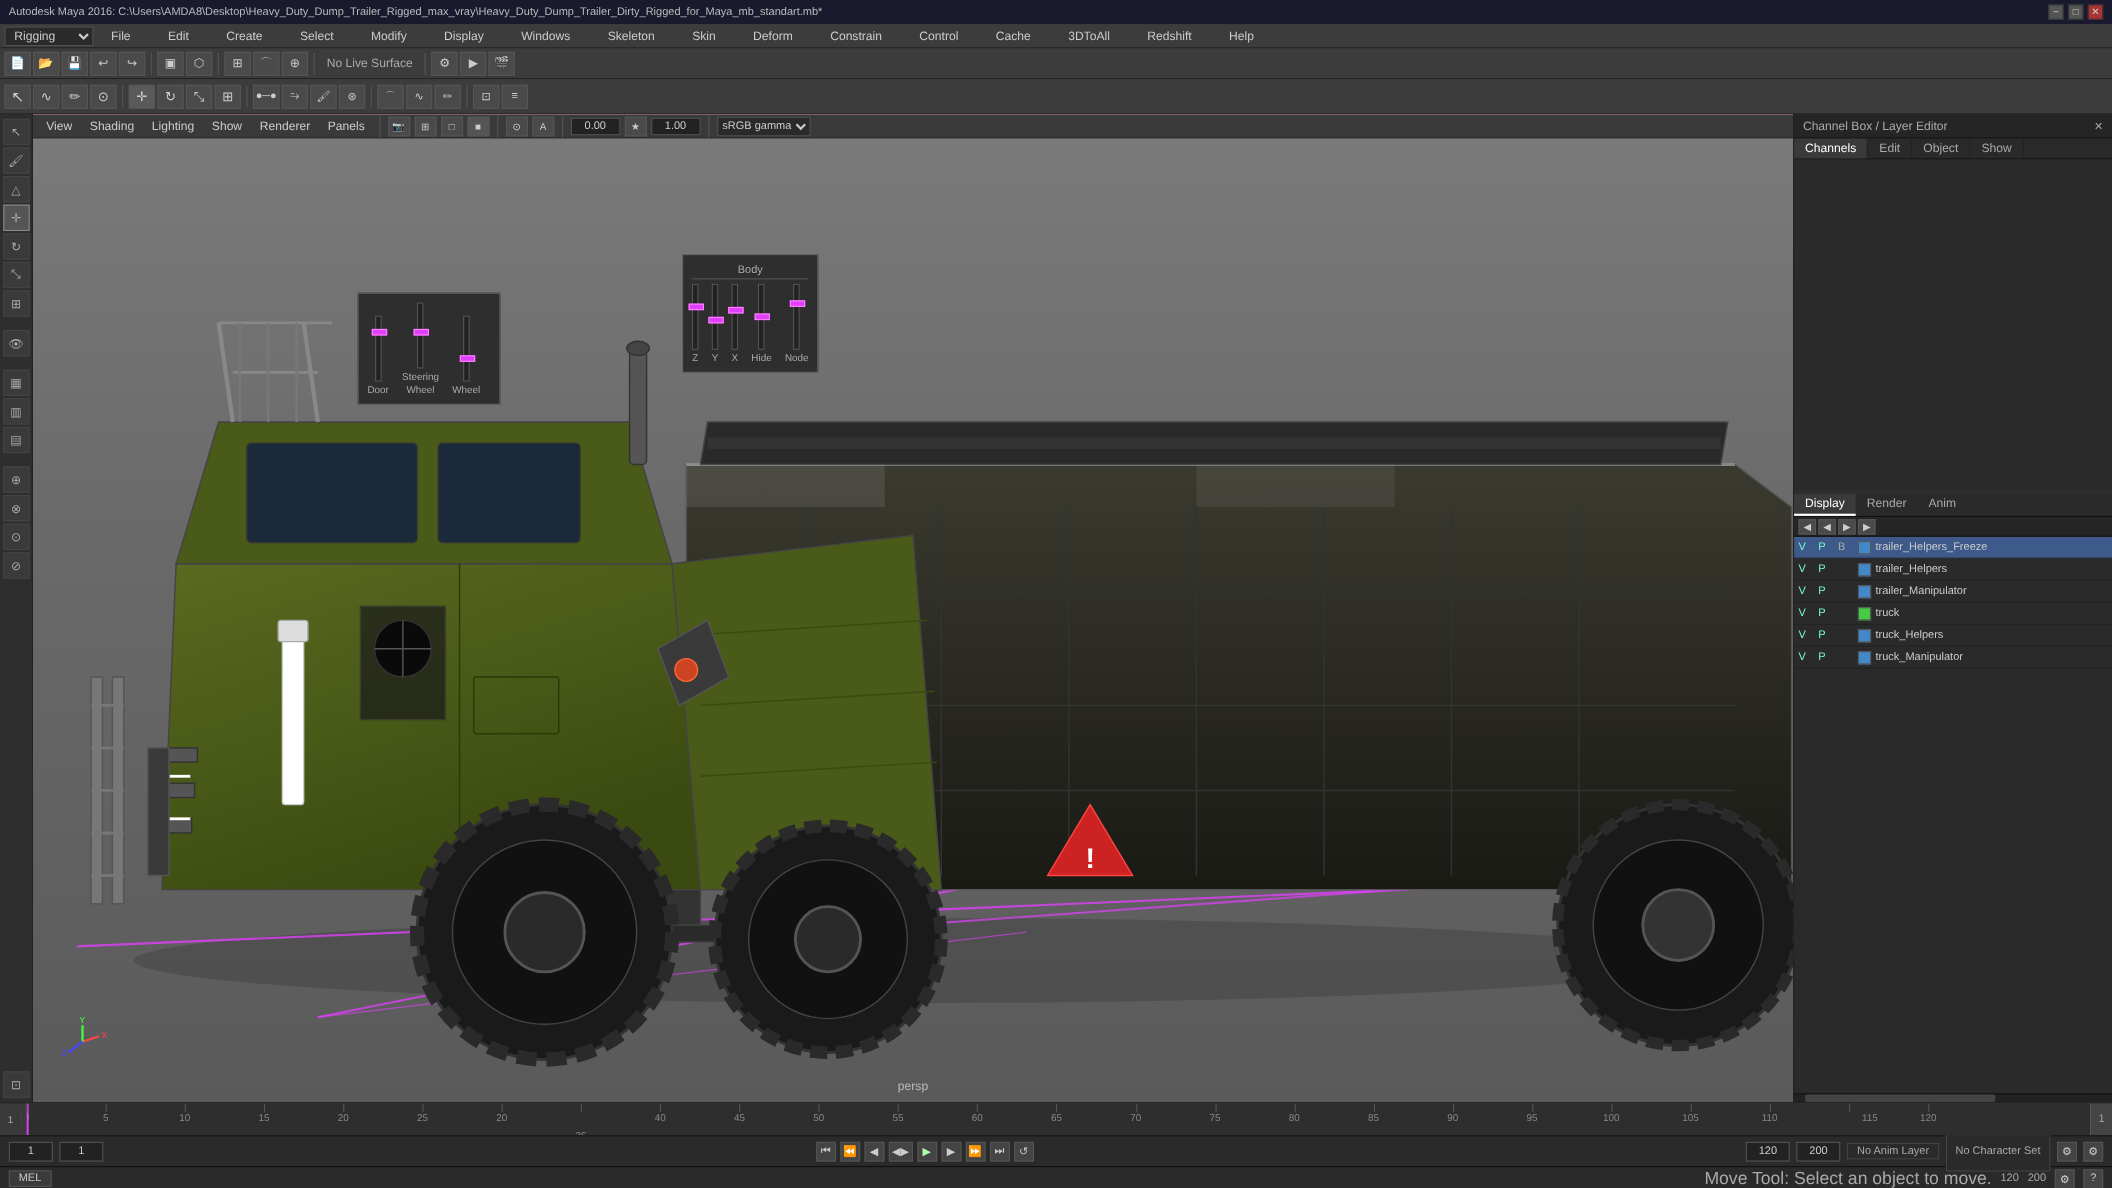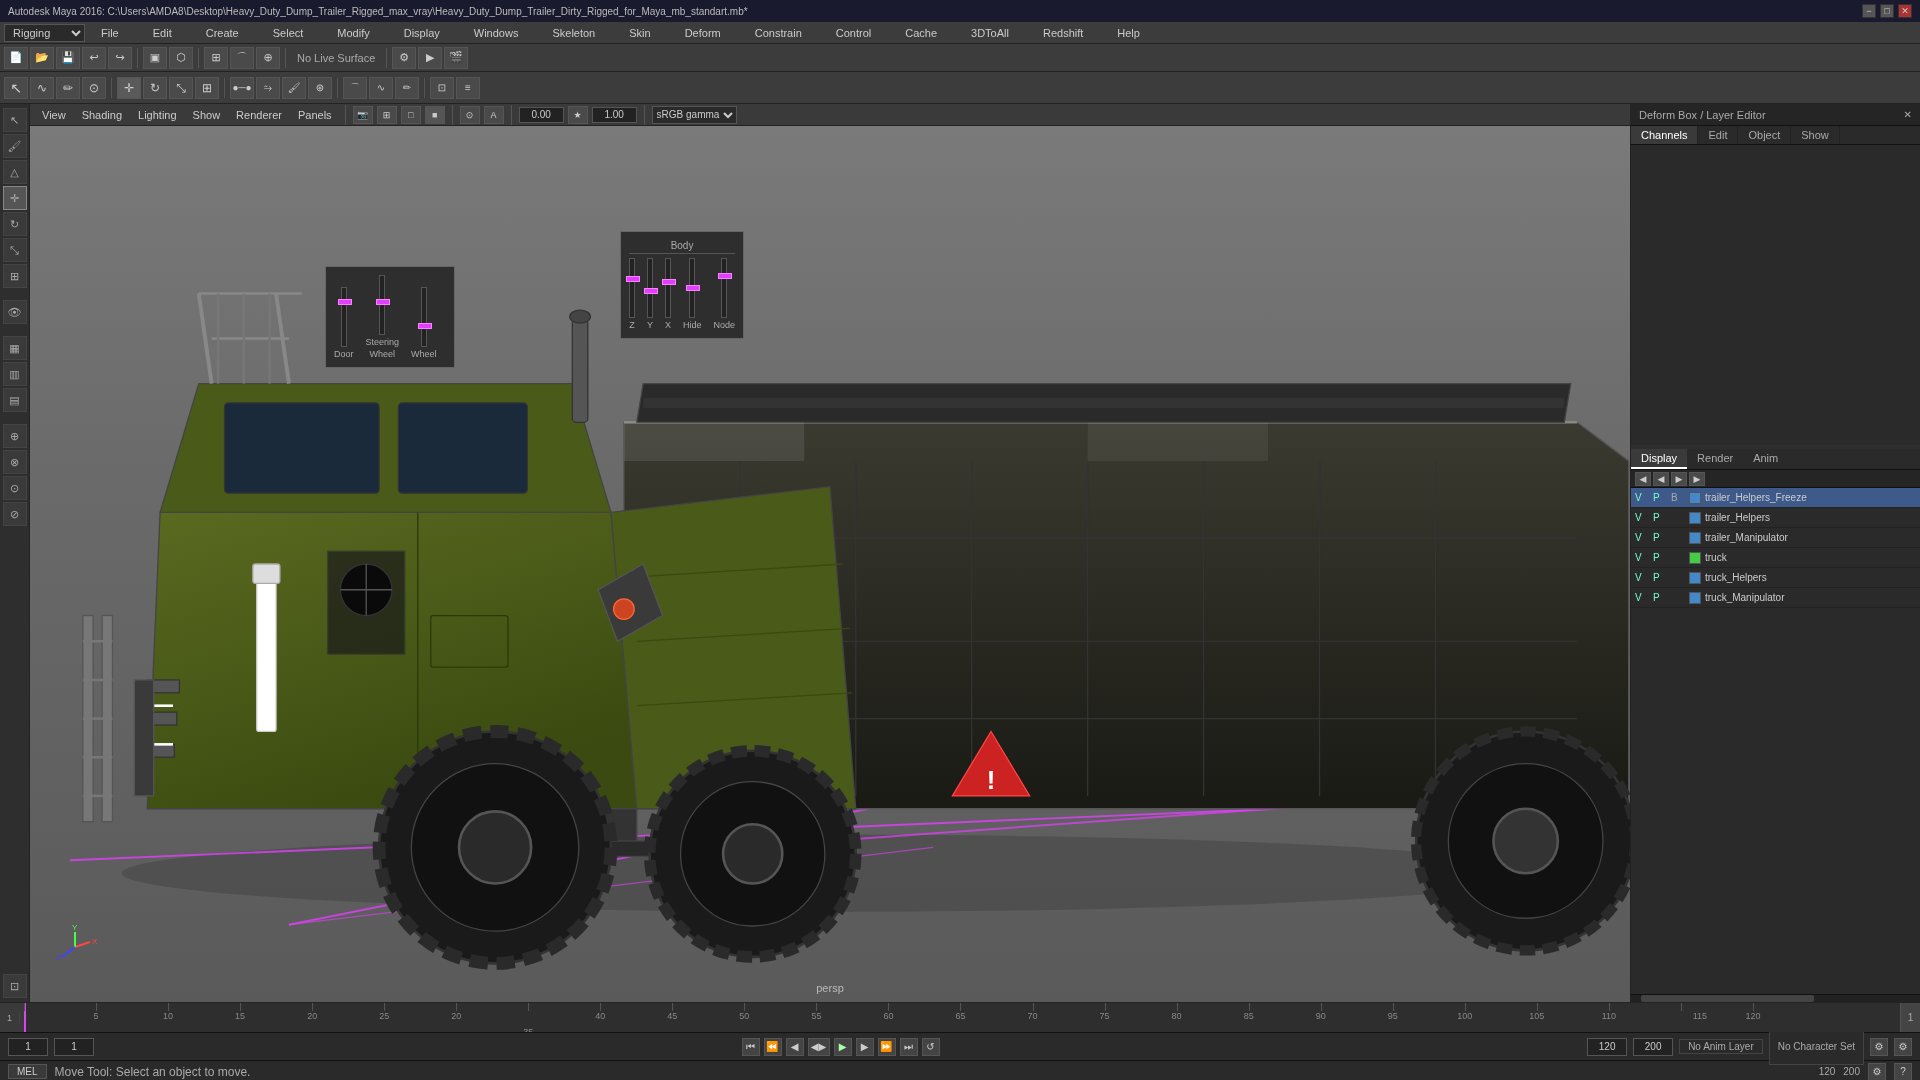--- a/index.html
+++ b/index.html
@@ -430,21 +430,21 @@
       border-top: 1px solid #111;
     }
     .status-btn {
       padding: 1px 8px;
       background: #3a3a3a;
       border: 1px solid #555;
       cursor: pointer;
       color: #ccc;
       font-size: 10px;
     }
-    #status-message { flex: 1; font-size: 12px; color: #aaa; }
+    #status-message { flex: 1; font-size: 16px; color: #aaa; text-align: right; }
     .status-right { display: flex; align-items: center; gap: 8px; font-size: 10px; color: #aaa; }
 
     .vp-input {
       width: 45px; height: 16px;
       background: #222;
       border: 1px solid #555;
       color: #ccc;
       font-size: 10px;
       text-align: center;
     }
@@ -789,21 +789,21 @@
             <text x="6" y="38" fill="#44f" font-size="8">Z</text>
           </svg>
         </div>
 
       </div>
     </div>
   </div>
 
   <div id="right-panel">
     <div id="right-panel-header">
-      <span class="panel-title">Deform Box / Layer Editor</span>
+      <span class="panel-title">Channel Box / Layer Editor</span>
       <span style="cursor:pointer;color:#aaa;font-size:10px;">✕</span>
     </div>
 
     <div id="channels-tabs">
       <div class="ch-tab active">Channels</div>
       <div class="ch-tab">Edit</div>
       <div class="ch-tab">Object</div>
       <div class="ch-tab">Show</div>
     </div>
 

